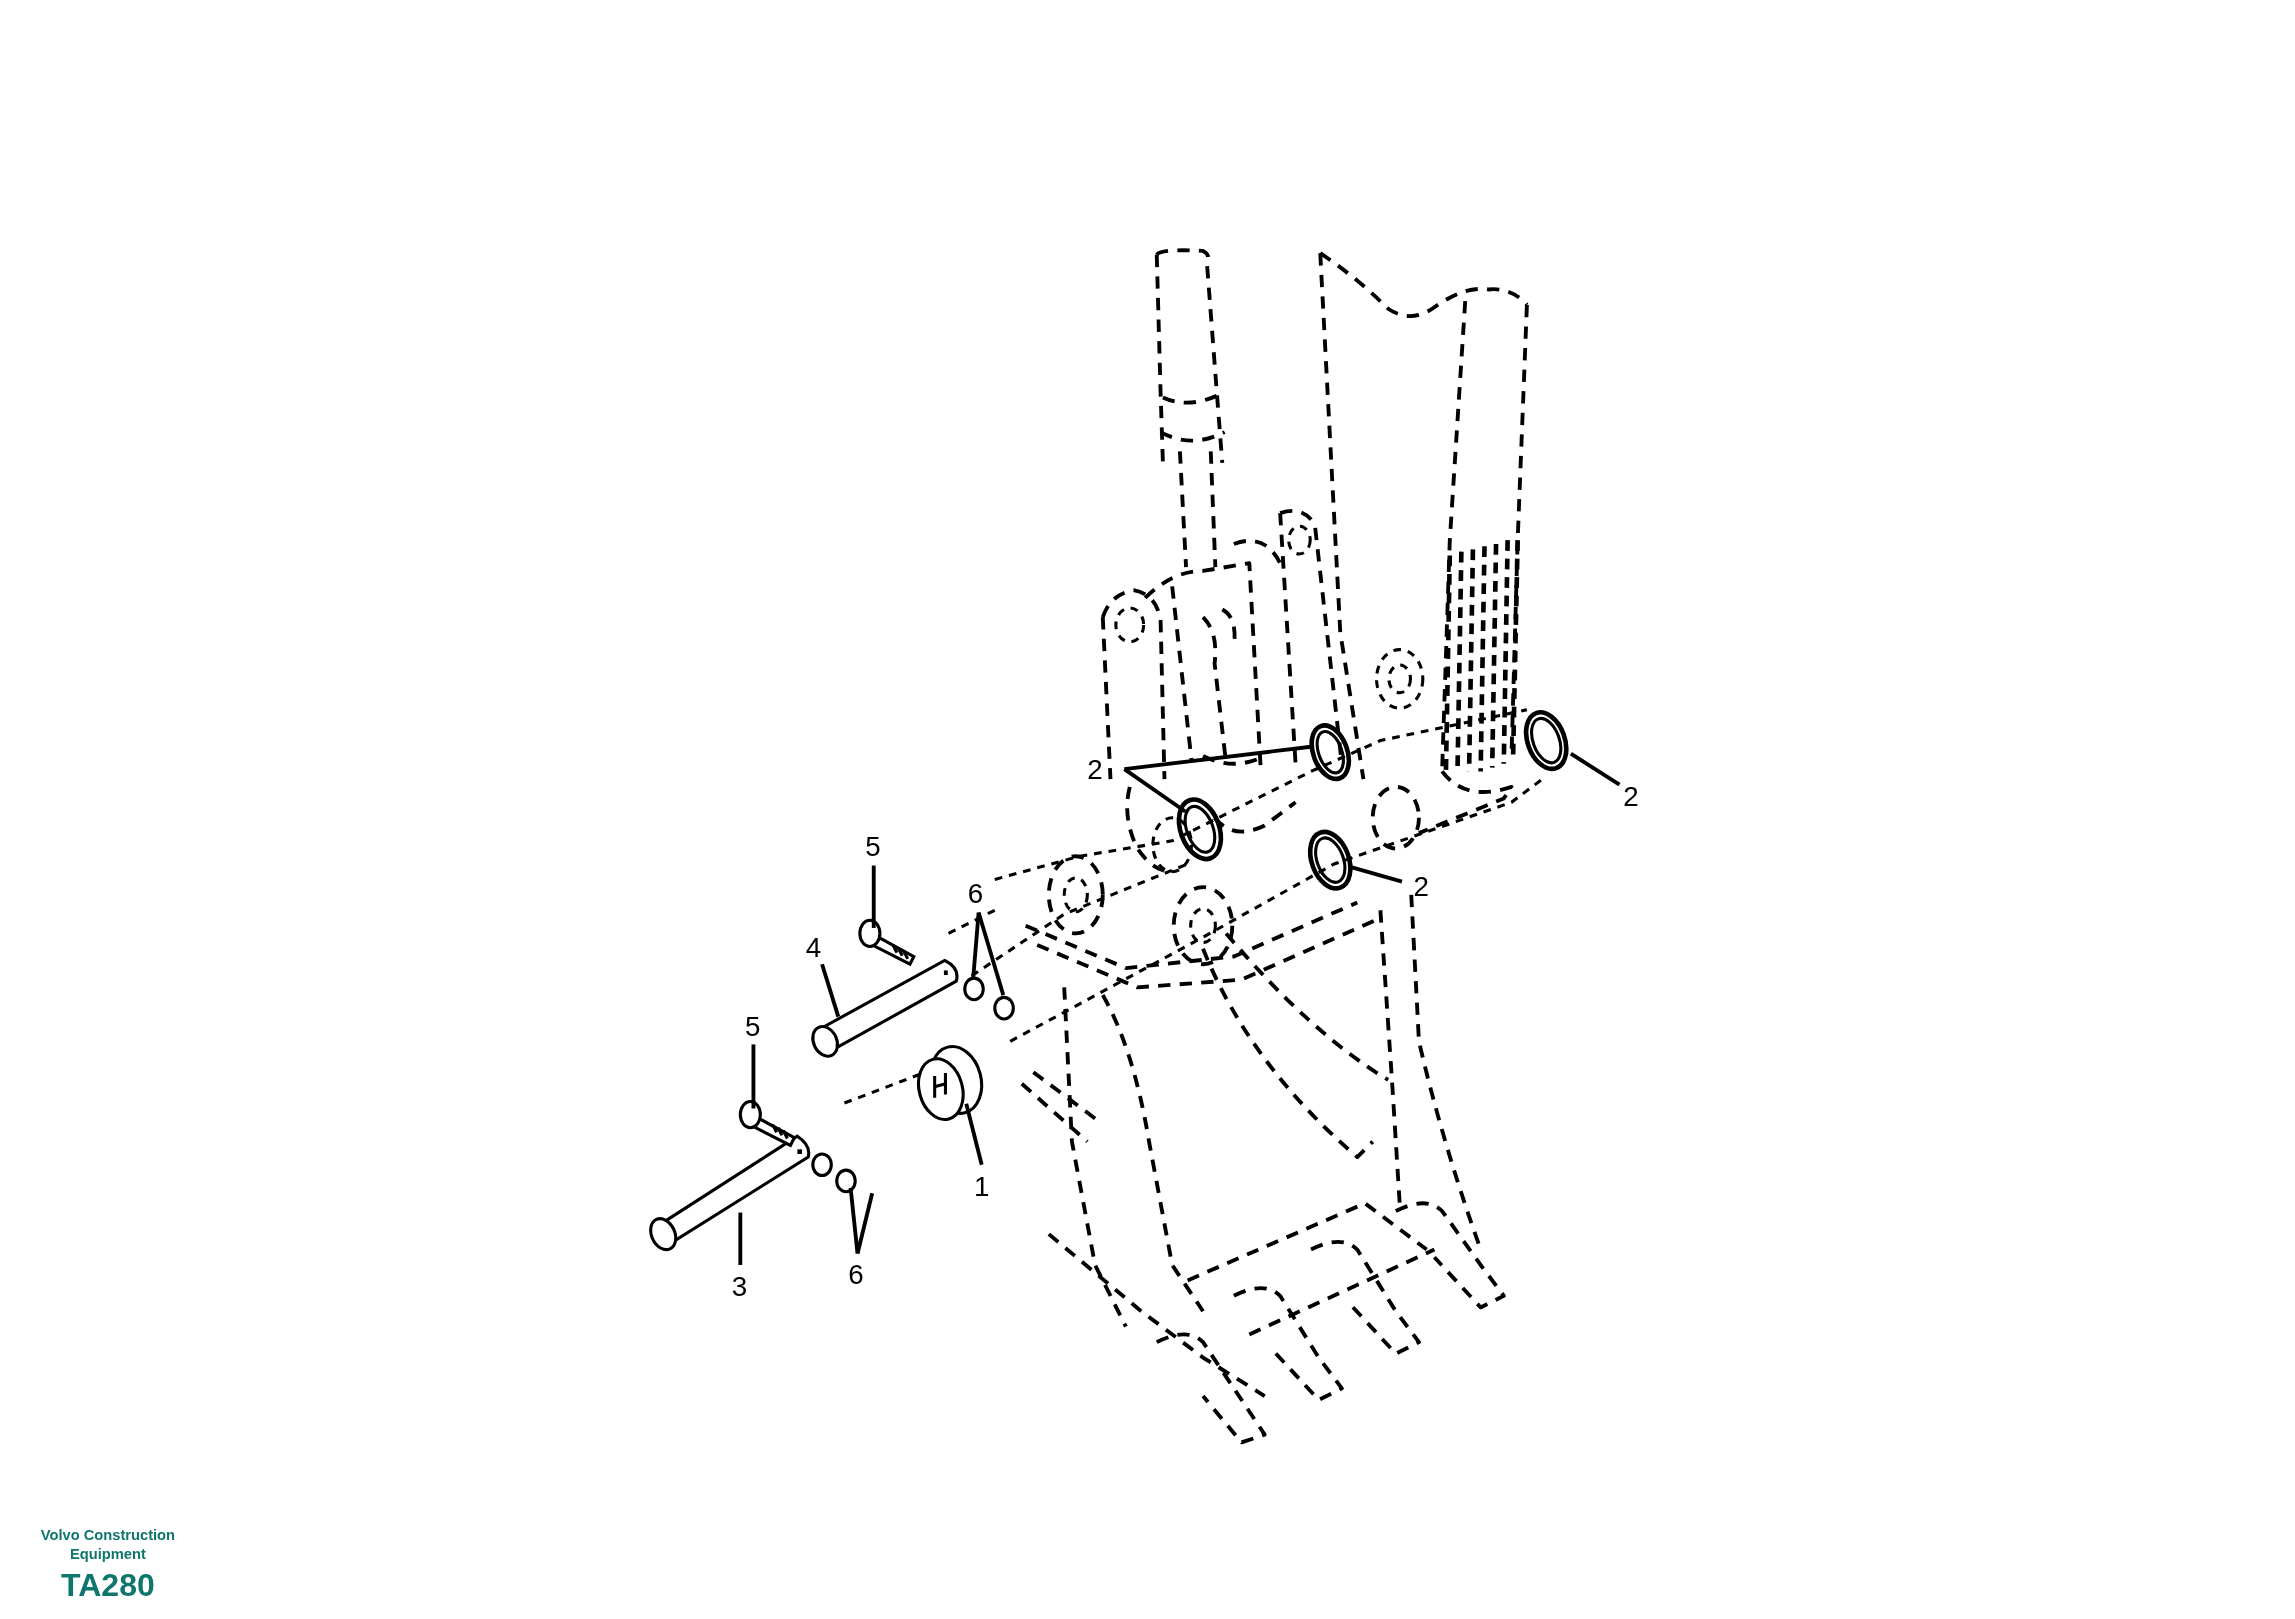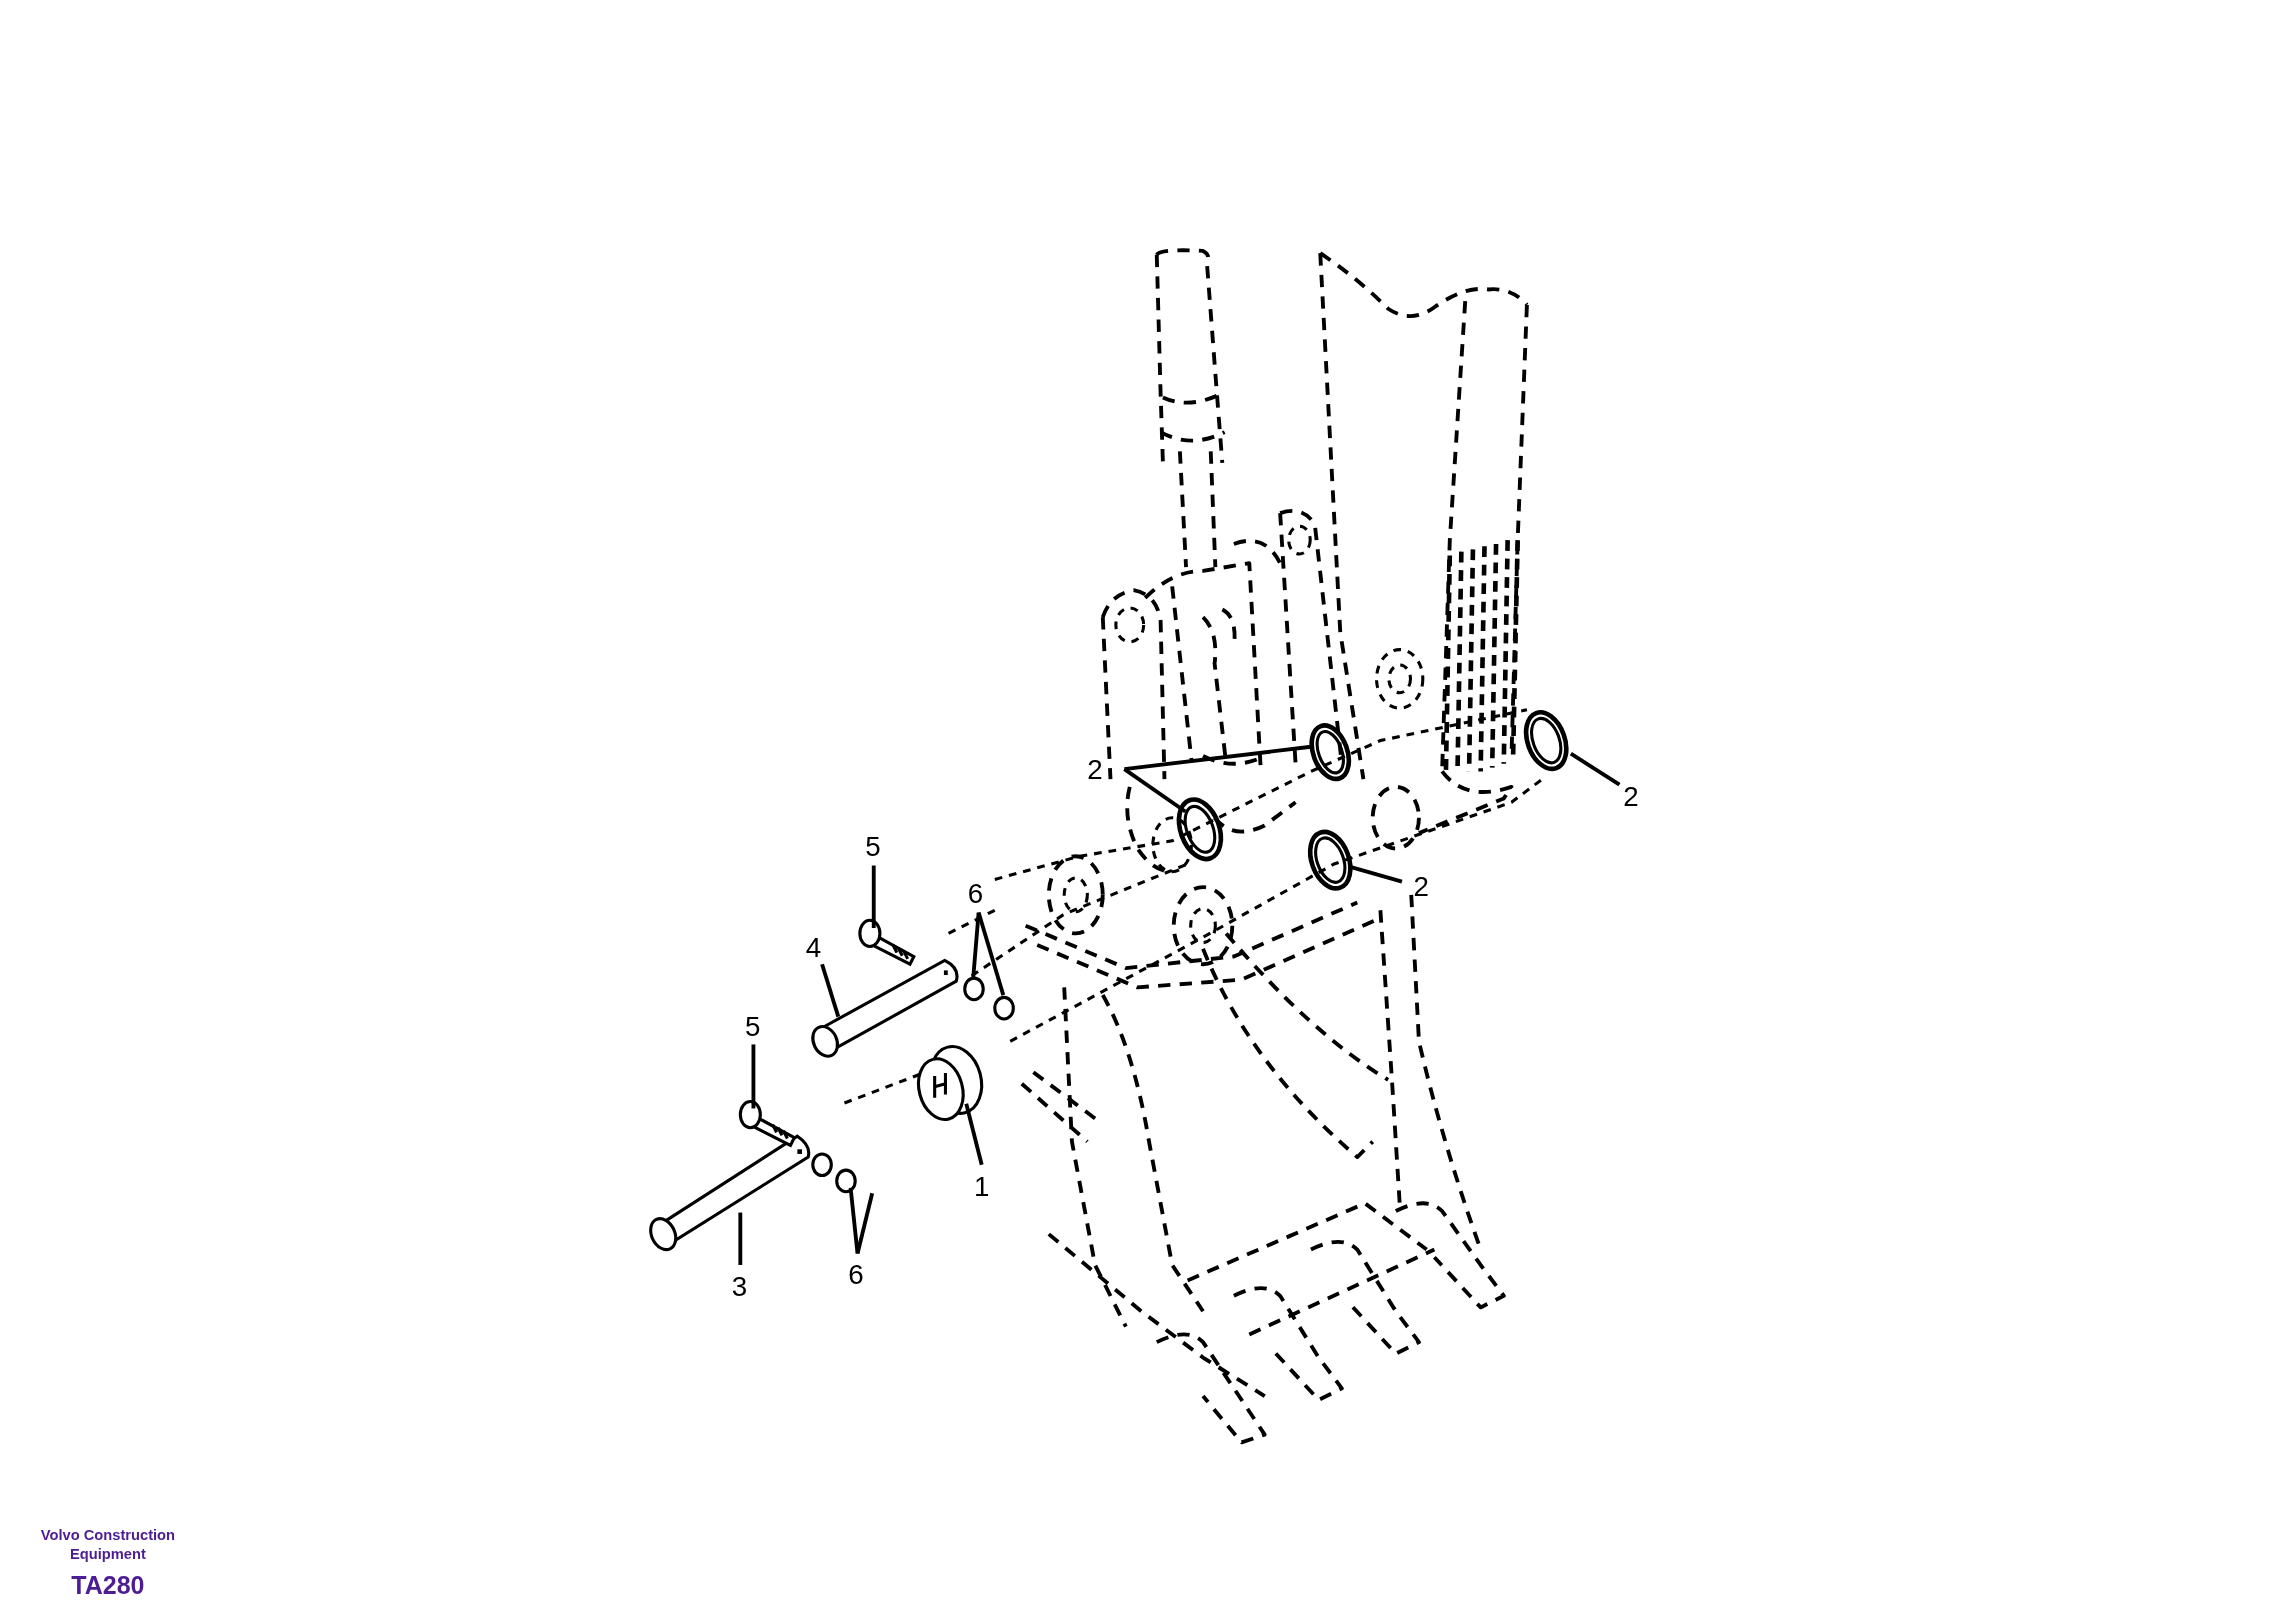--- a/index.html
+++ b/index.html
@@ -6,23 +6,23 @@
   body { width: 2295px; height: 1620px; position: relative; overflow: hidden; font-family: "Liberation Sans", sans-serif; }
   #drawing { position: absolute; left: 0; top: 0; width: 2295px; height: 1620px; }
   .dash { fill: none; stroke: #000; stroke-width: 5; stroke-dasharray: 16 12; stroke-linecap: butt; stroke-linejoin: round; }
   .dash-fine { fill: none; stroke: #000; stroke-width: 4; stroke-dasharray: 10 9; }
   .dash-hatch { fill: none; stroke: #000; stroke-width: 6; stroke-dasharray: 14 10; }
   .solid { fill: none; stroke: #000; stroke-width: 4; stroke-linejoin: round; }
   .solid-thick { fill: none; stroke: #000; stroke-width: 6; }
   .leader { stroke: #000; stroke-width: 5; fill: none; }
   .part-fill { fill: #fff; stroke: #000; stroke-width: 4; }
   .callout { font-family: "Liberation Sans", sans-serif; font-size: 36px; fill: #000; }
-  .footer { position: absolute; left: 15.4px; top: 1526px; width: 185px; text-align: center; color: #4c1d95; }
+  .footer { position: absolute; left: 15.4px; top: 1526px; width: 185px; text-align: center; color: #0f766e; }
   .footer .maker { font-size: 14.7px; font-weight: bold; line-height: 18.5px; }
-  .footer .code { font-size: 25px; font-weight: bold; margin-top: 7.7px; line-height: 29px; }
+  .footer .code { font-size: 32px; font-weight: bold; margin-top: 7.7px; line-height: 29px; }
 </style>
 </head>
 <body>
 
 <svg id="drawing" viewBox="0 0 2976 2100" xmlns="http://www.w3.org/2000/svg">
 
   <g>
 
     <path class="dash" d="M1500,330 Q1505,322 1560,325 Q1570,330 1565,340 L1578,510 L1585,600"></path>
     <path class="dash" d="M1500,330 L1505,510 L1508,600"></path>

